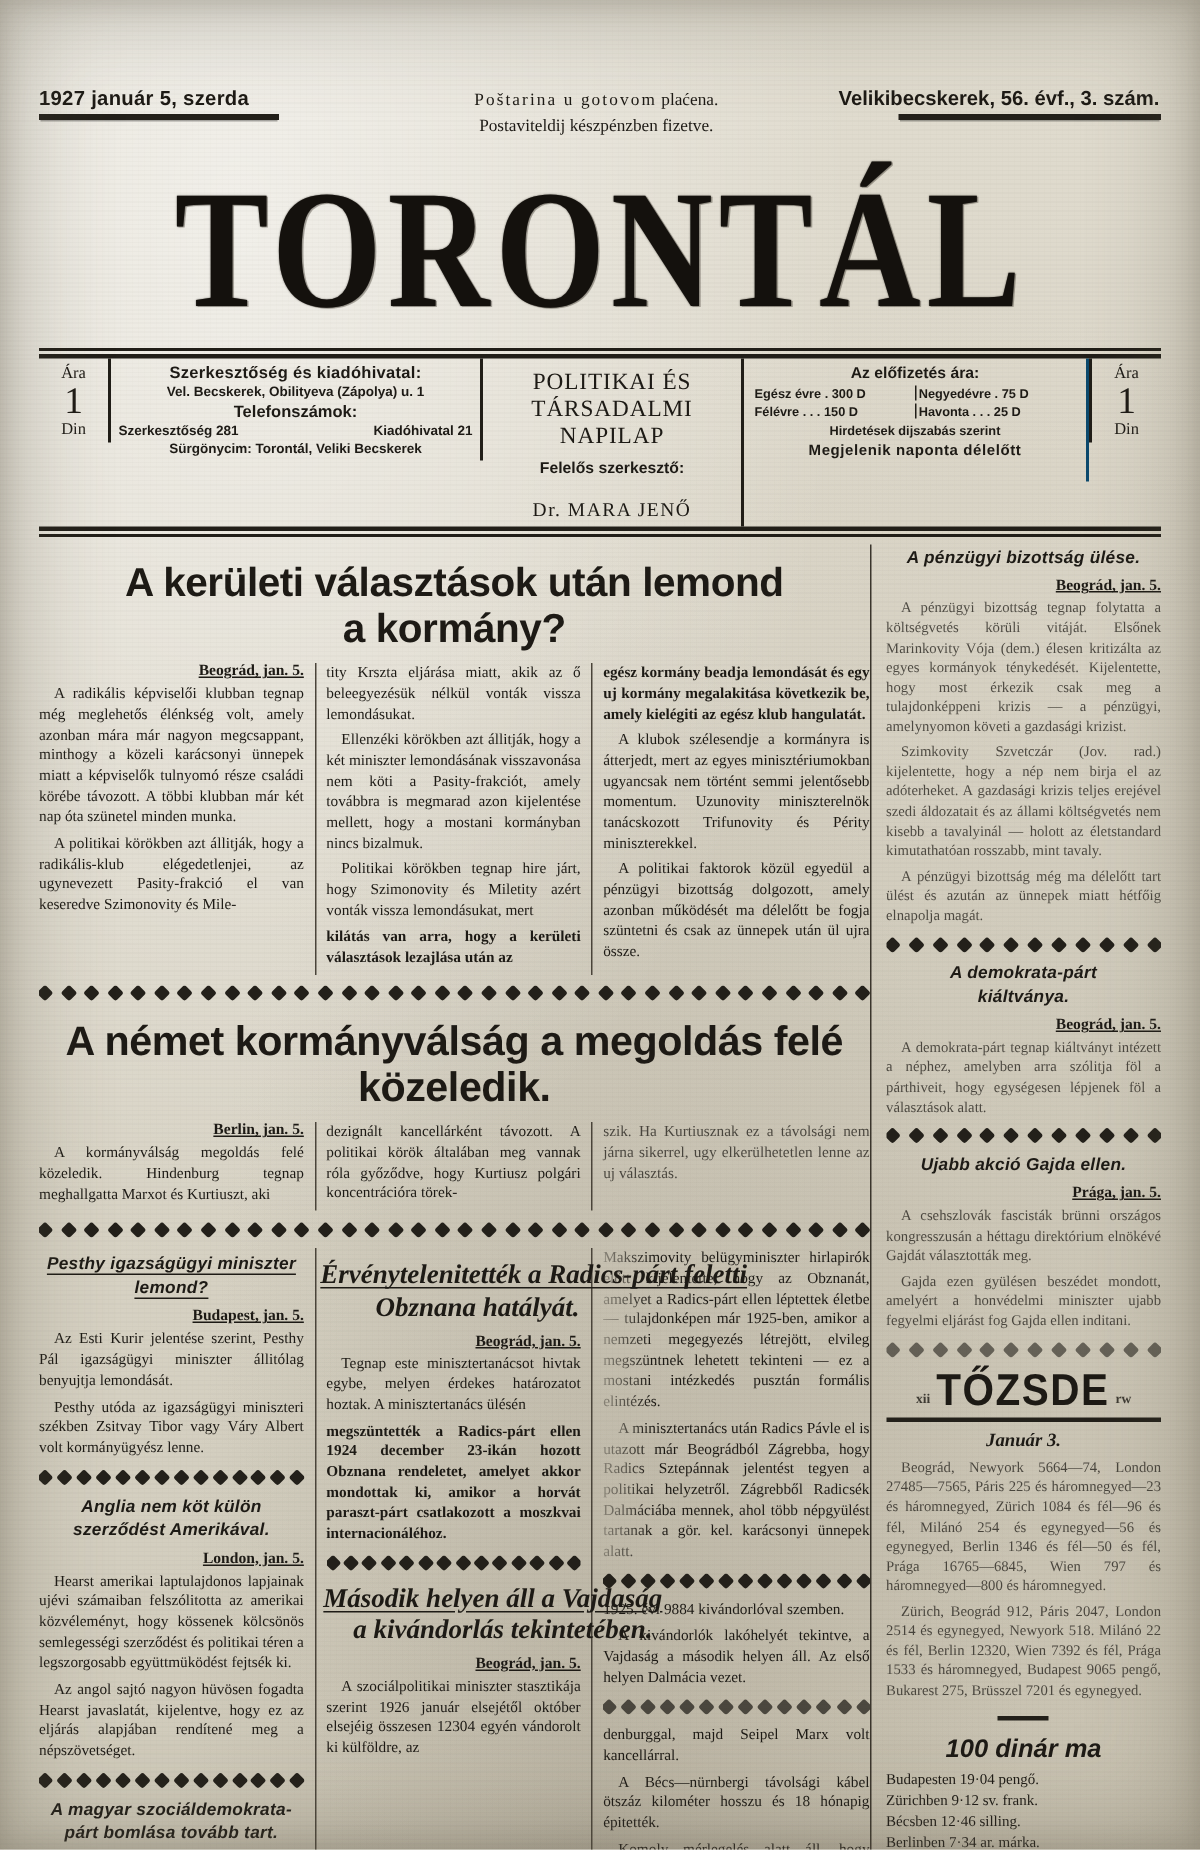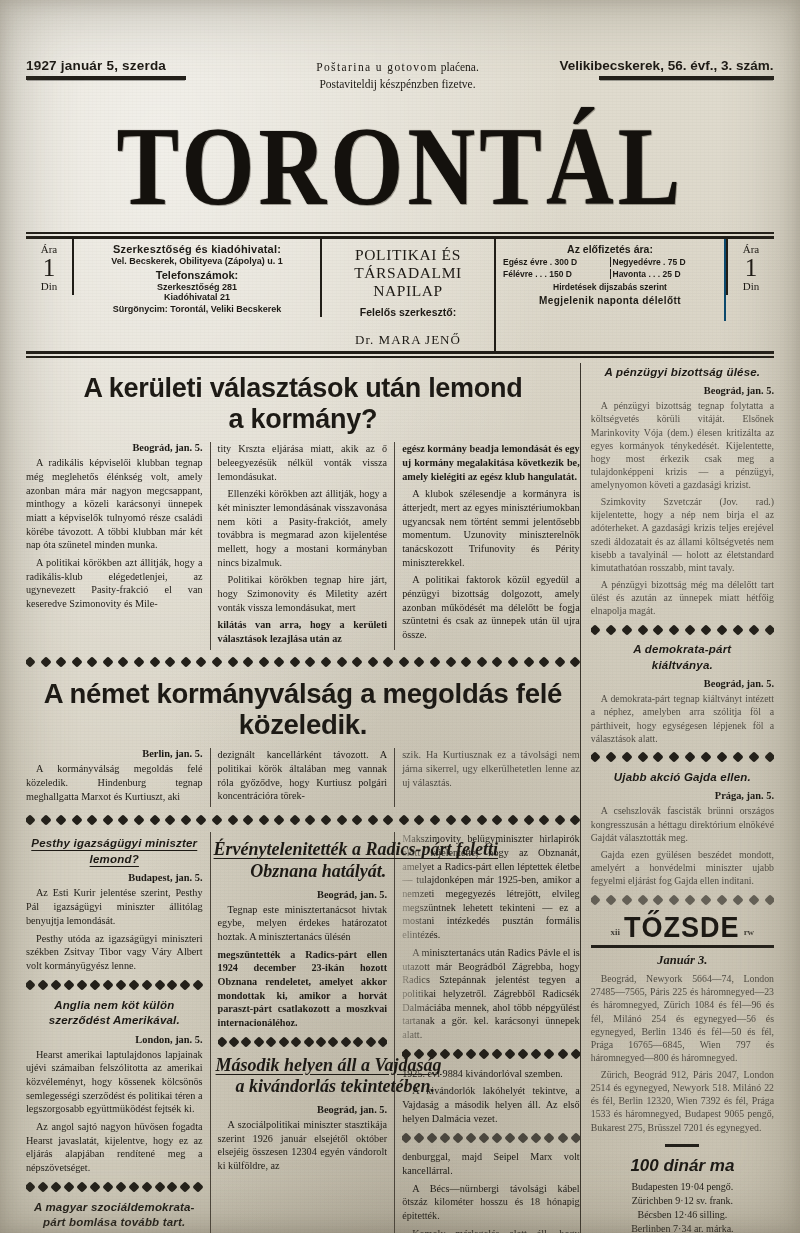--- a/index.html
+++ b/index.html
@@ -36,21 +36,21 @@
 
   
   .topline{display:flex;align-items:flex-start;justify-content:space-between;padding-top:58px;}
   .tl-left{width:210px;}
   .tl-date{font-family:"Liberation Sans",sans-serif;font-weight:bold;font-size:13.5px;letter-spacing:.2px;}
   .tl-rule{height:4px;background:#23201a;margin-top:3px;width:160px;
            box-shadow:0 2px 0 -1px rgba(0,0,0,.3);}
   .tl-rule.r2{width:175px;}
   .tl-mid{text-align:center;font-size:11.5px;line-height:1.5;flex:1;padding-top:1px;}
   .tl-mid .sp{letter-spacing:1.4px;}
-  .tl-right{width:215px;text-align:center;}
+  .tl-right{width:215px;text-align:left;}
   .tl-issue{font-family:"Liberation Sans",sans-serif;font-weight:bold;font-size:13.5px;}
 
   
   .nameplate{text-align:center;margin-top:6px;}
   .nameplate .word{
     font-family:"Liberation Serif",serif;
     font-weight:bold;
     font-size:92px;
     line-height:.96;
     letter-spacing:4px;
@@ -74,21 +74,21 @@
   .mastbox:after{content:"";position:absolute;left:0;right:0;bottom:-7px;height:2px;background:#211e18;}
   .mb-price{width:46px;display:flex;flex-direction:column;align-items:center;justify-content:space-between;
             padding:4px 0 3px;border-right:2px solid #211e18;}
   .mb-price .lbl{font-size:11px;font-family:"Liberation Serif",serif;}
   .mb-price .num{font-size:25px;font-family:"Liberation Serif",serif;line-height:1;}
   .mb-price.right{border-right:none;border-left:2px solid #211e18;}
   .mb-ed{width:236px;padding:4px 5px 3px;text-align:center;border-right:2px solid #211e18;}
   .mb-ed .l1{font-size:11px;font-weight:bold;letter-spacing:.2px;}
   .mb-ed .l2{font-size:9px;font-weight:bold;margin-top:1px;}
   .mb-ed .l3{font-size:11px;font-weight:bold;margin-top:3px;}
-  .mb-ed .l4{font-size:9px;font-weight:bold;margin-top:1px;display:flex;justify-content:space-between;flex-direction:column;}
+  .mb-ed .l4{font-size:9px;font-weight:bold;margin-top:1px;display:flex;justify-content:space-between;}
   .mb-ed .l5{font-size:9px;font-weight:bold;margin-top:2px;}
   .mb-center{flex:1;padding:7px 6px 3px;text-align:center;border-right:2px solid #211e18;}
   .mb-center .title{font-family:"Liberation Serif",serif;font-size:15.5px;letter-spacing:.6px;}
   .mb-center .sub{font-size:10.5px;font-weight:bold;margin-top:6px;}
   .mb-center .name{font-family:Liberation Serif, serif;font-size:13px;letter-spacing:1px;margin-top:14px;}
   .mb-sub{width:218px;padding:4px 5px 15px;text-align:center;border-right:2px solid #0c4a6e;}
   .mb-sub .h{font-size:10.5px;font-weight:bold;}
   .mb-sub .rows{display:flex;margin-top:2px;font-size:8.5px;font-weight:bold;}
   .mb-sub .rows .c{flex:1;text-align:left;padding-left:2px;}
   .mb-sub .rows .c:first-child{border-right:1px solid #211e18;}
@@ -116,35 +116,35 @@
   .u{text-decoration:underline;text-underline-offset:3px;}
 
   
   .cols3{display:flex;gap:0;}
   .cols3 > .col{width:33.333%;padding:0 7px;box-sizing:border-box;border-right:1px solid #4a443a;}
   .cols3 > .col:first-child{padding-left:0;}
   .cols3 > .col:last-child{border-right:none;padding-right:0;}
   p.body{font-family:"Liberation Serif",serif;font-size:10.2px;line-height:1.34;text-align:justify;
          margin:0 0 4px;text-indent:10px;hyphens:auto;}
   p.body.noind{text-indent:0;}
-  .dateline{text-align:right;font-weight:bold;font-size:10.4px;font-family:"Liberation Serif",serif;margin:0 0 3px;}
+  .dateline{text-align:right;font-weight:bold;font-size:10.4px;font-family:"Liberation Serif",serif;margin:0 0 3px;text-decoration:underline;}
   p.body.bold{font-weight:bold;text-indent:0;}
 
   
   .rail h3{margin-top:2px;}
   .rail p.body{font-size:9.8px;}
   .tozsde{text-align:center;margin:4px 0 2px;position:relative;}
   .tozsde .t{font-family:"Liberation Sans",sans-serif;font-weight:bold;font-size:27px;letter-spacing:1px;
              display:inline-block;transform:scaleY(1.1);}
   .tozsde .flank{font-size:9px;font-weight:bold;opacity:.8;vertical-align:middle;}
   .tozsde-rule{height:3px;background:#23201a;margin:1px 0 5px;}
   .dinar{font-family:"Liberation Sans",sans-serif;font-style:italic;font-weight:bold;font-size:17px;
          text-align:center;margin:9px 0 4px;}
   .short-rule{width:34px;height:3px;background:#23201a;margin:10px auto 6px;}
-  .rate-line{font-family:"Liberation Serif",serif;font-size:10px;line-height:1.42;margin:0;text-align:center;}
+  .rate-line{font-family:"Liberation Serif",serif;font-size:10px;line-height:1.42;margin:0;}
   .jan{font-family:"Liberation Serif",serif;font-style:italic;font-weight:bold;font-size:12.5px;text-align:center;margin:3px 0 4px;}
 
   .faded{opacity:.74;}
   .faded2{opacity:.6;}
   .fadeleft{ -webkit-mask-image:linear-gradient(90deg, rgba(0,0,0,.35) 0%, rgba(0,0,0,1) 18%);
              mask-image:linear-gradient(90deg, rgba(0,0,0,.35) 0%, rgba(0,0,0,1) 18%); }
 </style>
 </head>
 <body>
 

